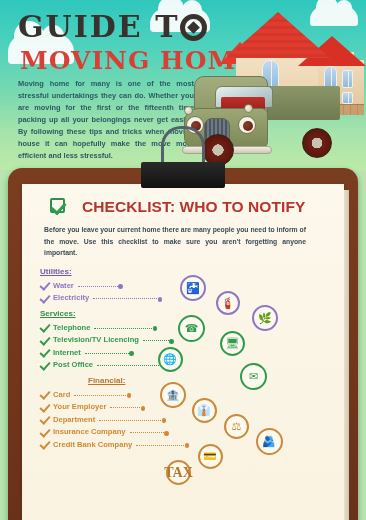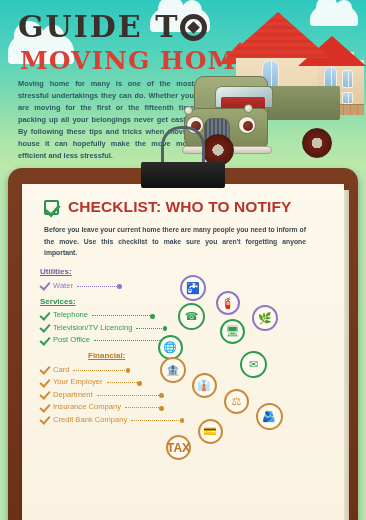--- a/index.html
+++ b/index.html
@@ -293,23 +293,22 @@
 
   
   .content {
     position: absolute;
     left: 26px; top: 198px;
     width: 304px;
     z-index: 8;
   }
   .cl-head {
     display: flex;
-    align-items: center;
-    gap: 9px;
-    margin-left: 18px;
+    gap: 17px;
+    margin-left: 24px;
     margin-bottom: 8px;
   }
   .cl-box {
     width: 15px; height: 15px;
     border: 2px solid #2f8f4e;
     border-radius: 2px;
     position: relative;
     flex: 0 0 auto;
   }
   .cl-box::after {
@@ -361,21 +360,21 @@
   .tick::after {
     content:"";
     position:absolute; left:2px; top:0;
     width:4px; height:8px;
     border: solid currentColor;
     border-width: 0 2.2px 2.2px 0;
     transform: rotate(42deg);
   }
   .row-label {
     font-size: 7.6px;
-    font-weight: normal;
+    font-weight: bold;
     white-space: nowrap;
   }
   .dots {
     flex: 0 0 auto;
     height: 1px;
     margin: 0 0 0 4px;
     border-top: 1.4px dotted currentColor;
     position: relative;
     top: 1px;
   }
@@ -496,36 +495,46 @@
     <div id="sections">
         <div class="section sec-utilities">
           <div class="sec-label">Utilities:</div>
           <div class="row">
             <span class="tick"></span>
             <span class="row-label">Water</span>
             <span class="dots" style="width: 40px;"></span>
           </div>
           <div class="bubble bub-u" style="left: 140px; top: 8px; width: 26px; height: 26px;">🚰</div>
           <div class="bubble bub-u" style="left: 176px; top: 24px; width: 24px; height: 24px;">🧯</div>
+          <div class="row">
+            <span class="tick"></span>
+            <span class="row-label">Electricity</span>
+            <span class="dots" style="width: 64px;"></span>
+          </div>
           <div class="bubble bub-u" style="left: 212px; top: 38px; width: 26px; height: 26px;">🌿</div>
         </div>
         <div class="section sec-services">
           <div class="sec-label">Services:</div>
           <div class="row">
             <span class="tick"></span>
             <span class="row-label">Telephone</span>
             <span class="dots" style="width: 58px;"></span>
           </div>
           <div class="bubble bub-s" style="left: 138px; top: 6px; width: 27px; height: 27px;">☎</div>
           <div class="row">
             <span class="tick"></span>
             <span class="row-label">Television/TV Licencing</span>
             <span class="dots" style="width: 26px;"></span>
           </div>
           <div class="bubble bub-s" style="left: 180px; top: 22px; width: 25px; height: 25px;">🖥</div>
+          <div class="row">
+            <span class="tick"></span>
+            <span class="row-label">Internet</span>
+            <span class="dots" style="width: 44px;"></span>
+          </div>
           <div class="bubble bub-s" style="left: 118px; top: 38px; width: 25px; height: 25px;">🌐</div>
           <div class="row">
             <span class="tick"></span>
             <span class="row-label">Post Office</span>
             <span class="dots" style="width: 66px;"></span>
           </div>
           <div class="bubble bub-s" style="left: 200px; top: 54px; width: 27px; height: 27px;">✉</div>
         </div>
         <div class="section sec-financial">
           <div class="sec-label">Financial:</div>
@@ -552,18 +561,18 @@
             <span class="row-label">Insurance Company</span>
             <span class="dots" style="width: 34px;"></span>
           </div>
           <div class="bubble bub-f" style="left: 216px; top: 52px; width: 27px; height: 27px;">🫂</div>
           <div class="row">
             <span class="tick"></span>
             <span class="row-label">Credit Bank Company</span>
             <span class="dots" style="width: 48px;"></span>
           </div>
           <div class="bubble bub-f" style="left: 158px; top: 68px; width: 25px; height: 25px;">💳</div>
-          <div class="bubble bub-f" style="left: 126px; top: 84px; width: 25px; height: 25px; font-size: 12px; font-weight: bold; color: rgb(184, 118, 42);">TAX</div>
+          <div class="bubble bub-f" style="left: 126px; top: 84px; width: 25px; height: 25px; font-size: 14px; font-weight: bold; color: rgb(184, 118, 42); font-family: Liberation Serif, serif;">TAX</div>
         </div>
       </div>
   </div>
 
 </div>
 
 </body></html>

